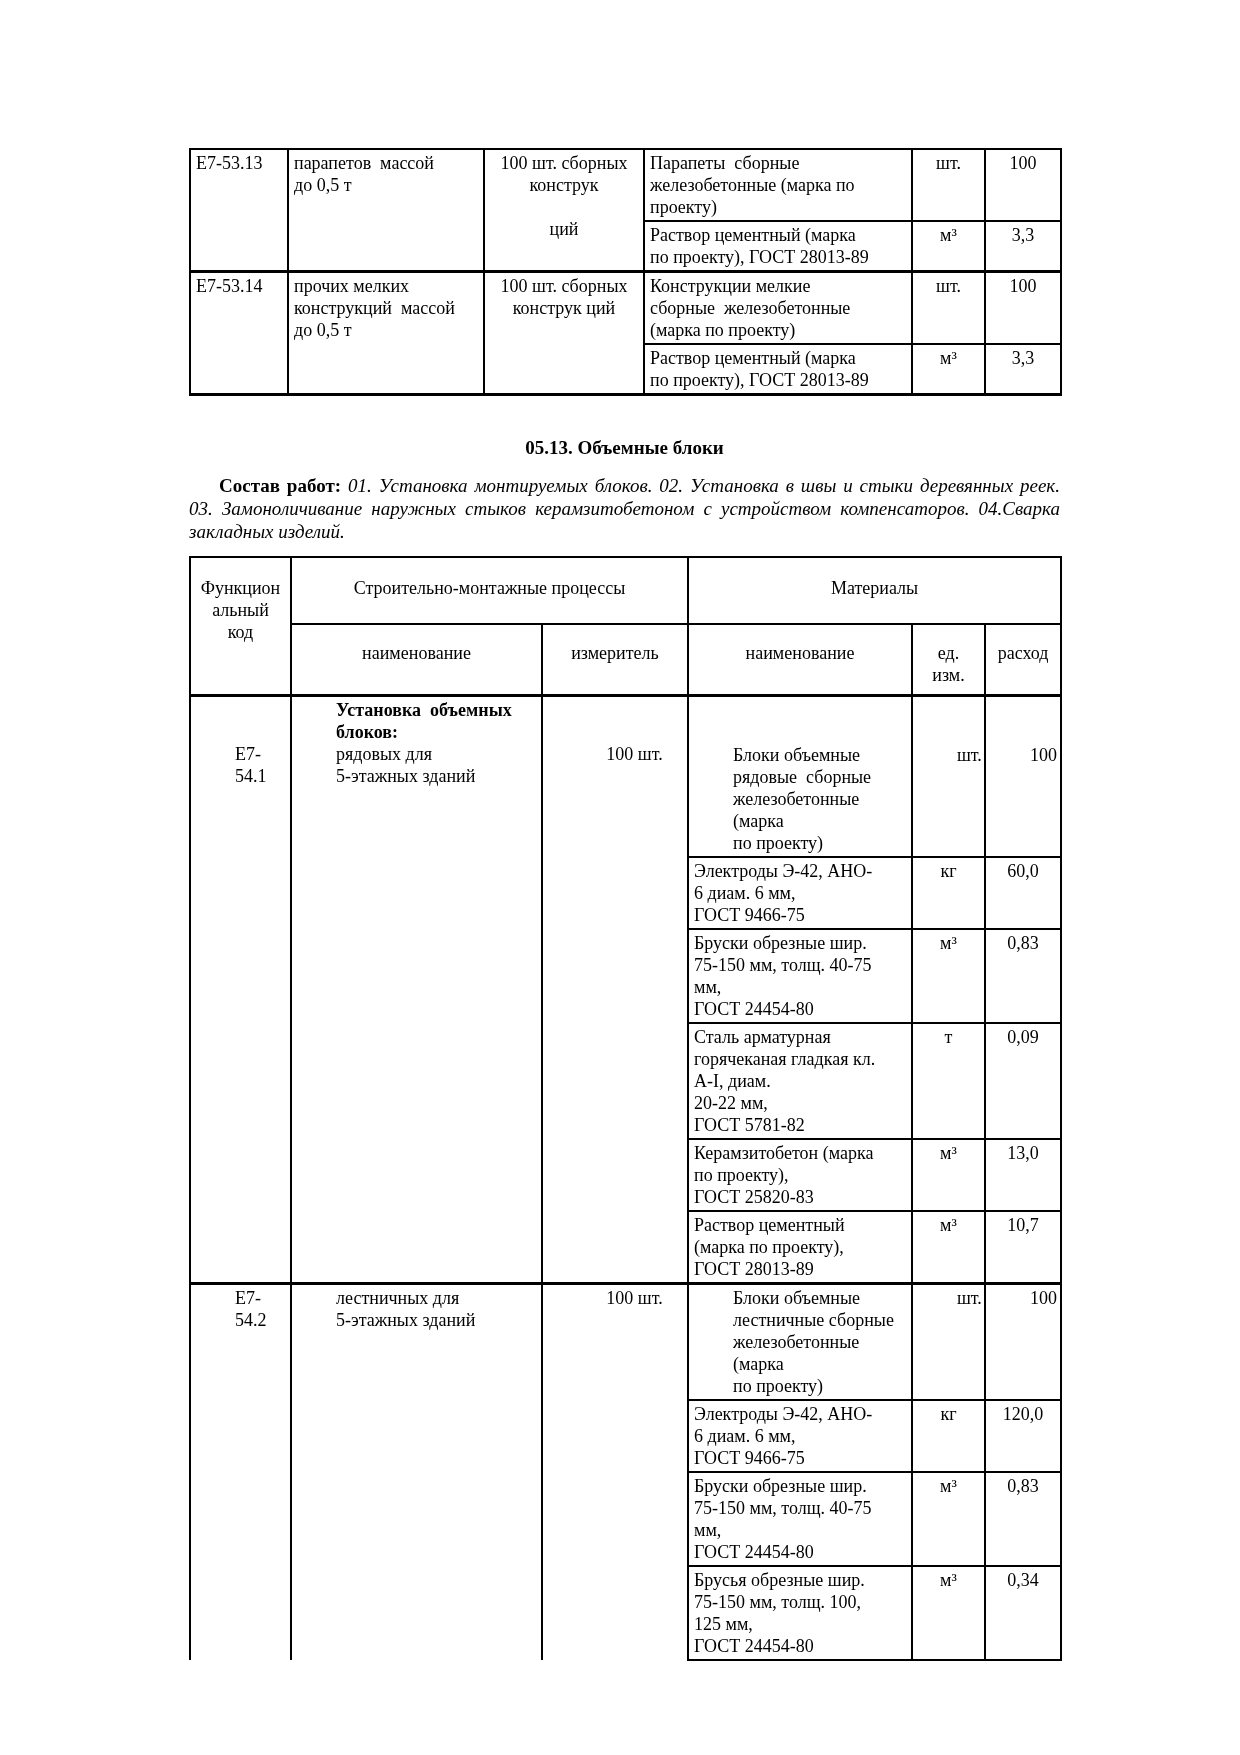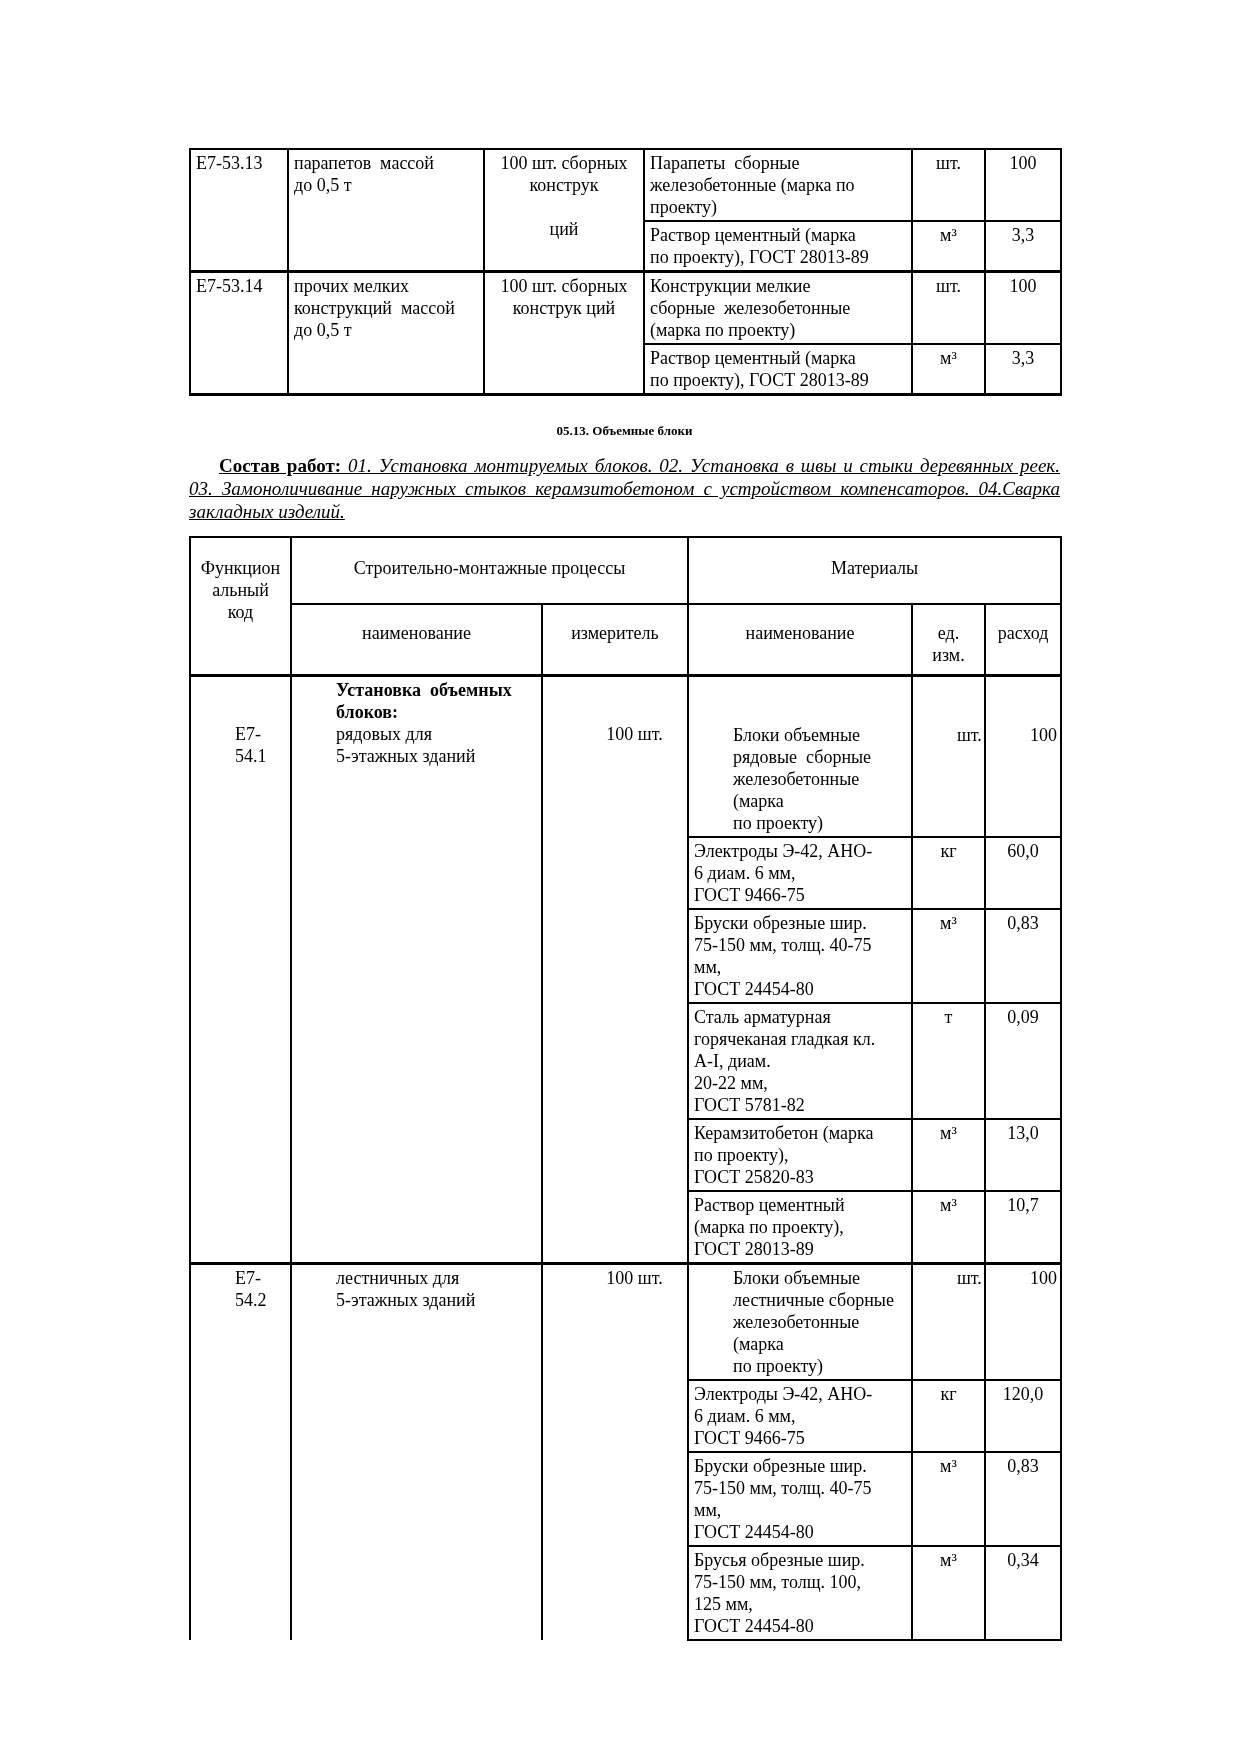--- a/index.html
+++ b/index.html
@@ -42,35 +42,34 @@
   .t2 tbody tr.grp td { border-top: 3px solid #000; padding-left: 44px; }
   .t2 td.nobb { border-bottom: none; }
   .off2 { padding-top: 47px; }
   .push2 { margin-top: 44px; }
   .h-group th { height: 44px; padding-top: 19px; }
   .h-sub th { height: 50px; padding-top: 17px; }
   .bold { font-weight: bold; }
   .sect {
     text-align: center;
     font-weight: bold;
-    font-size: 13px;
-    margin: 27px 0 0 0;
+    font-size: 19px;
+    margin: 41px 0 0 0;
   }
   .capt {
     text-align: center;
     font-size: 19px;
     margin: 26px 0 0 0;
   }
   .works {
     margin: 15px 0 13px 0;
     font-size: 19px;
     line-height: 23px;
     text-align: justify;
     text-indent: 30px;
-    text-decoration: underline;
   }
   .works .body-it { font-style: italic; }
 </style>
 </head>
 <body>
 
 <div class="page">
 
   <table class="t1">
     <colgroup>

